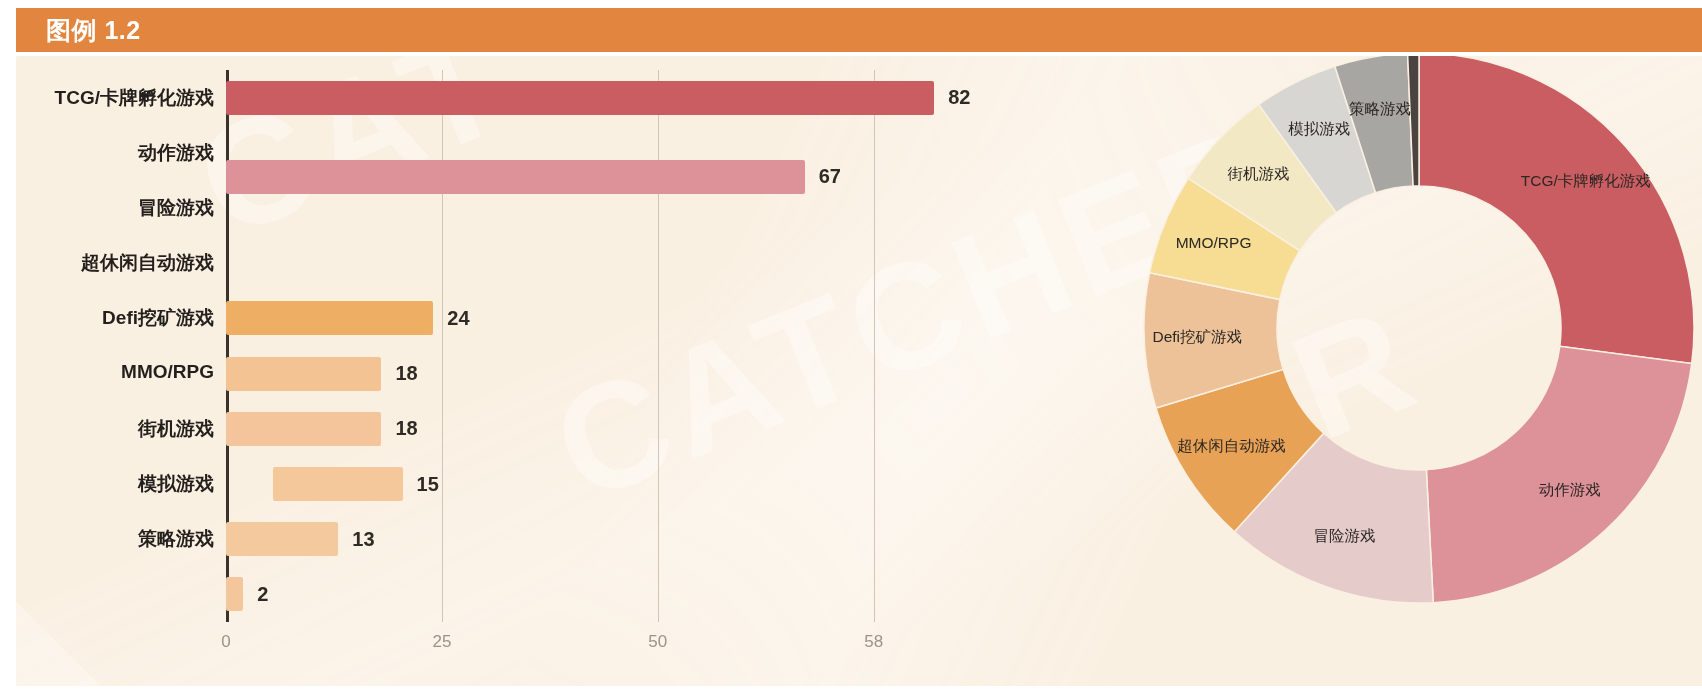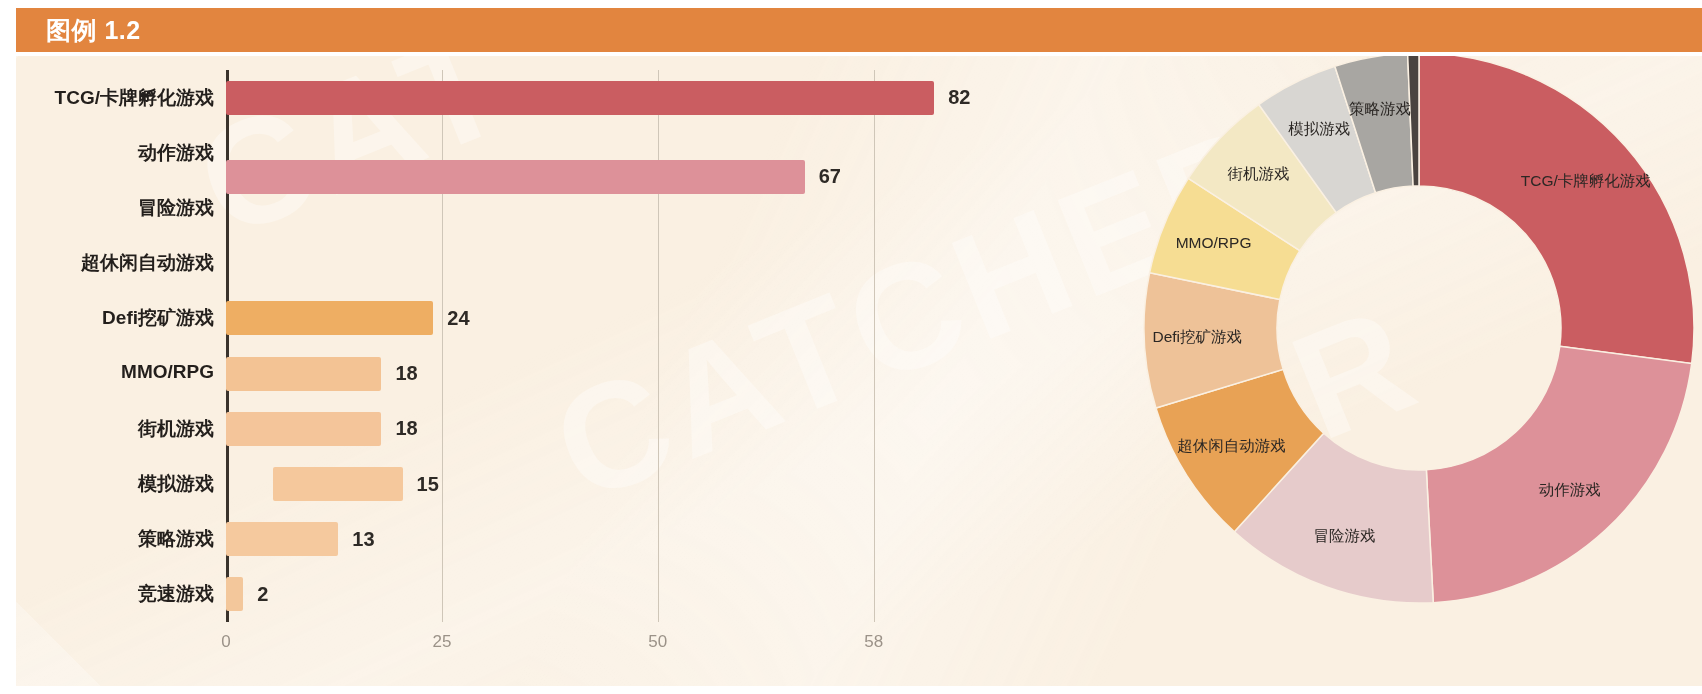--- a/index.html
+++ b/index.html
@@ -118,21 +118,20 @@
       <div class="cat-wrap">
           <div class="cat-item" style="top: 14.6px;">TCG/卡牌孵化游戏</div>
           <div class="cat-item" style="top: 69.8px;">动作游戏</div>
           <div class="cat-item" style="top: 125px;">冒险游戏</div>
           <div class="cat-item" style="top: 180.2px;">超休闲自动游戏</div>
           <div class="cat-item" style="top: 235.4px;">Defi挖矿游戏</div>
           <div class="cat-item" style="top: 290.6px;">MMO/RPG</div>
           <div class="cat-item" style="top: 345.8px;">街机游戏</div>
           <div class="cat-item" style="top: 401px;">模拟游戏</div>
           <div class="cat-item" style="top: 456.2px;">策略游戏</div>
-          <div class="cat-item" style="top: 511.4px;">竞速游戏</div>
         </div>
       <div class="bar-plot">
         <div class="gridline" style="left:216px;"></div>
         <div class="gridline" style="left:432px;"></div>
         <div class="gridline" style="left:648px;"></div>
         <div class="axisline"></div>
         <div class="rows">
             <div class="row" style="top: 10.6px; height: 34px;">
               <div class="bar" style="width: 708.182px; background: rgb(202, 93, 97);"></div>
               <span class="bar-value">82</span>

